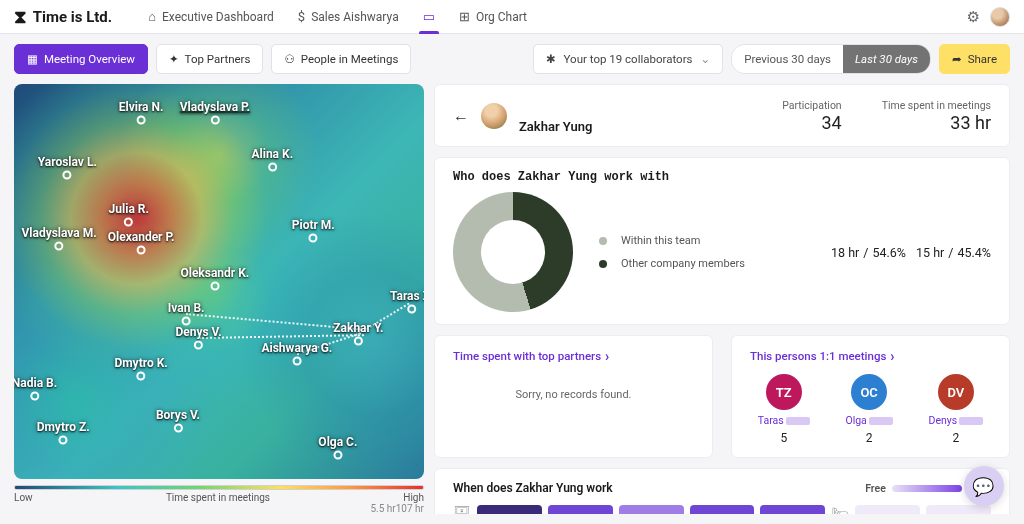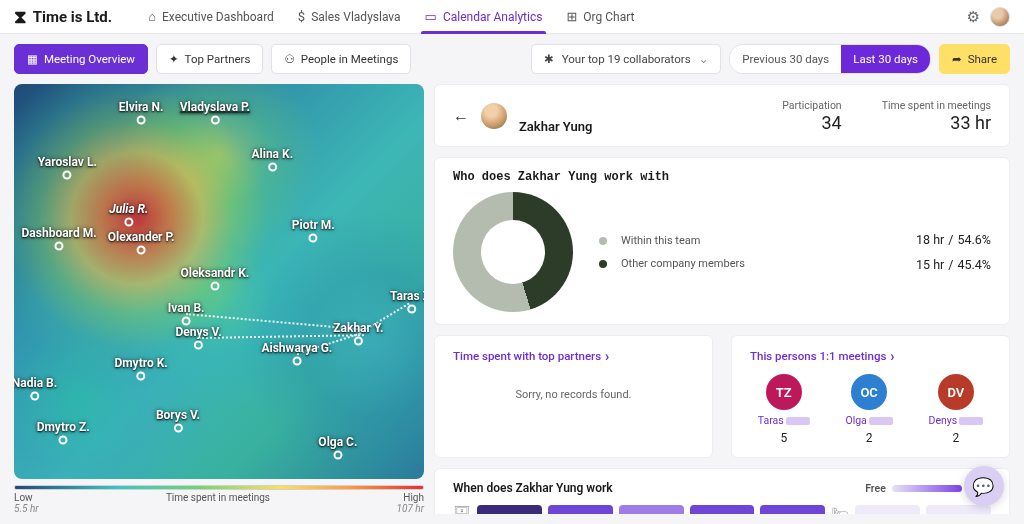--- a/index.html
+++ b/index.html
@@ -114,22 +114,23 @@
 }
 .segmented .seg {
   padding: 7px 12px;
   font-size: 11.5px;
   cursor: pointer;
   background:#fff;
   border: none;
   color:#555;
 }
 .segmented .seg.active {
-  background: #6d28d9;
+  background: #737373;
   color:#fff;
+  font-style:italic;
 }
 .collab-dropdown {
   display: inline-flex;
   align-items:center;
   gap:8px;
   border:1px solid #e1e1e6;
   background:#fff;
   border-radius:5px;
   padding:7px 12px;
   font-size:11.5px;
@@ -203,21 +204,21 @@
   border:1px solid #d0d0d5;
 }
 .legend-row {
   display:flex;
   justify-content:space-between;
   font-size:10px;
   color:#555;
   padding-top:2px;
 }
 .legend-sub {
-  display:flex;justify-content:space-between;font-size:10px;color:#888;font-style:italic;
+  display:flex;justify-content:flex-end;font-size:10px;color:#888;
 }
 
 
 .right-col {
   flex: 1;
   display: flex;
   flex-direction: column;
   gap: 10px;
   min-width:0;
   overflow:hidden;
@@ -258,21 +259,21 @@
   position:absolute;
   inset:28px;
   background:#fff;
   border-radius:50%;
 }
 .donut-legend { display:flex;flex-direction:column;gap:10px;font-size:11px;color:#555;}
 .dl-row{display:flex;align-items:center;gap:14px;}
 .dl-dot{width:8px;height:8px;border-radius:50%;}
 .dl-dot.a{background:#b4bbaf;}
 .dl-dot.b{background:#2d3b29;}
-.donut-stats{margin-left:auto;text-align:right;display:flex;flex-direction:column;gap:10px;font-size:12.5px;white-space:nowrap;}
+.donut-stats{margin-left:auto;text-align:right;display:flex;gap:10px;font-size:12.5px;white-space:nowrap;}
 .donut-stats span{color:#222;}
 .muted-slash{color:#aaa;padding:0 4px;}
 
 .two-cards {
   display:flex; gap:18px;
 }
 .two-cards .card{flex:1;min-height:110px;}
 .card-link-title { font-size:11.5px; color:#6b2fd6; font-weight:500; display:flex;align-items:center;gap:4px;cursor:pointer;}
 .card-link-title .chev{font-size:14px;font-weight:700;}
 .no-records{ font-size:11px; color:#666; text-align:center; padding:24px 0;}
@@ -314,25 +315,24 @@
       <span class="brand-icon">⧗</span>
       <span>Time is Ltd.</span>
     </div>
     <div class="nav-tabs">
       <div class="nav-tab">
         <span class="nav-icon">⌂</span>
         <span>Executive Dashboard</span>
       </div>
       <div class="nav-tab">
         <span class="nav-icon">$</span>
-        <span>Sales Vladyslava</span>
+        <span>Sales Aishwarya</span>
       </div>
       <div class="nav-tab active">
         <span class="nav-icon">▭</span>
-        <span>Calendar Analytics</span>
       </div>
       <div class="nav-tab">
         <span class="nav-icon">⊞</span>
         <span>Org Chart</span>
       </div>
     </div>
     <div class="topnav-spacer"></div>
     <div class="topnav-right">
       <span class="gear-icon">⚙</span>
       <span class="avatar-tiny"></span>
@@ -385,26 +385,26 @@
             <div class="hm-pin"></div>
           </div>
           <div class="hm-node" style="left: 13%; top: 21%;">
             <div class="hm-label">Yaroslav L.</div>
             <div class="hm-pin"></div>
           </div>
           <div class="hm-node" style="left: 63%; top: 19%;">
             <div class="hm-label">Alina K.</div>
             <div class="hm-pin"></div>
           </div>
-          <div class="hm-node" style="left: 28%; top: 33%; font-style: italic;">
+          <div class="hm-node" style="left: 28%; top: 33%;">
             <div class="hm-label">Julia R.</div>
             <div class="hm-pin"></div>
           </div>
           <div class="hm-node" style="left: 11%; top: 39%;">
-            <div class="hm-label">Dashboard M.</div>
+            <div class="hm-label">Vladyslava M.</div>
             <div class="hm-pin"></div>
           </div>
           <div class="hm-node" style="left: 31%; top: 40%;">
             <div class="hm-label">Olexander P.</div>
             <div class="hm-pin"></div>
           </div>
           <div class="hm-node" style="left: 73%; top: 37%;">
             <div class="hm-label">Piotr M.</div>
             <div class="hm-pin"></div>
           </div>

